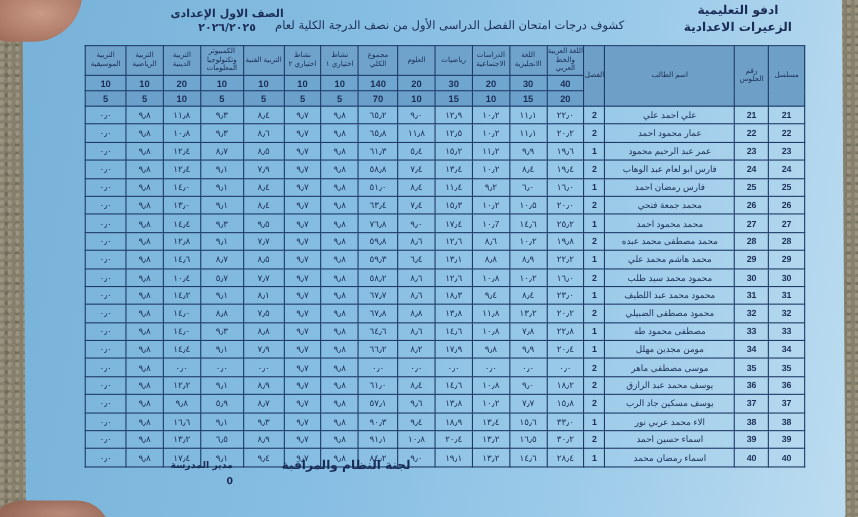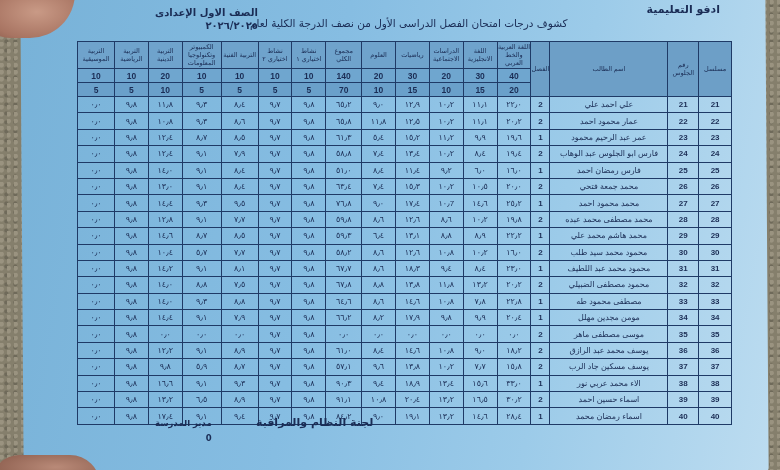--- a/index.html
+++ b/index.html
@@ -33,21 +33,21 @@
   }
   .hdr-right {
     position:absolute; right:60px; top:2px; text-align:center; direction:rtl;
     color:#1a2c55; font-size:11px; font-weight:bold; line-height:15px;
   }
   .hdr-title {
     position:absolute; left:250px; top:17px; direction:rtl;
     color:#1a2c55; font-size:10.5px; font-weight:normal;
   }
   .hdr-grade {
-    position:absolute; left:155px; top:6px; direction:rtl;
+    position:absolute; left:155px; top:6px; text-align:center; direction:rtl;
     color:#1a2c55; font-size:10px; font-weight:bold; line-height:13px;
   }
   table.sheet {
     position:absolute; left:77px; top:41px; width:655px;
     border-collapse:collapse; direction:rtl;
     font-family:"Liberation Sans", sans-serif;
     color:#1b2d55;
   }
   table.sheet td, table.sheet th {
     border:1px solid #1f3a66; text-align:center; padding:0;
@@ -67,20 +67,21 @@
 </head>
 <body>
 
 <div class="gravel"></div>
 <div class="paper"></div>
 <div class="finger-top"></div>
 <div class="finger-bottom"></div>
 
 <div class="hdr-right">
   <div>ادفو التعليمية</div>
+  <div>الزعيرات الاعدادية</div>
 </div>
 <div class="hdr-title">كشوف درجات امتحان الفصل الدراسى الأول من نصف الدرجة الكلية لعام</div>
 <div class="hdr-grade">
   <div>الصف الاول الإعدادى</div>
   <div>٢٠٢٦/٢٠٢٥</div>
 </div>
 
 <table class="sheet">
   <colgroup>
     <col style="width:32px">
@@ -206,21 +207,21 @@
         <td class="v">٩٫٧</td>
         <td class="v">٨٫٥</td>
         <td class="v">٨٫٧</td>
         <td class="v">١٢٫٤</td>
         <td class="v">٩٫٨</td>
         <td class="v">٠٫٠</td>
       </tr>
       <tr>
         <td class="sn">24</td>
         <td class="seat">24</td>
-        <td class="nm">فارس ابو الجلوس عبد الوهاب</td>
+        <td class="nm">فارس ابو لعام عبد الوهاب</td>
         <td class="cls">2</td>
         <td class="v">١٩٫٤</td>
         <td class="v">٨٫٤</td>
         <td class="v">١٠٫٢</td>
         <td class="v">١٣٫٤</td>
         <td class="v">٧٫٤</td>
         <td class="v">٥٨٫٨</td>
         <td class="v">٩٫٨</td>
         <td class="v">٩٫٧</td>
         <td class="v">٧٫٩</td>

